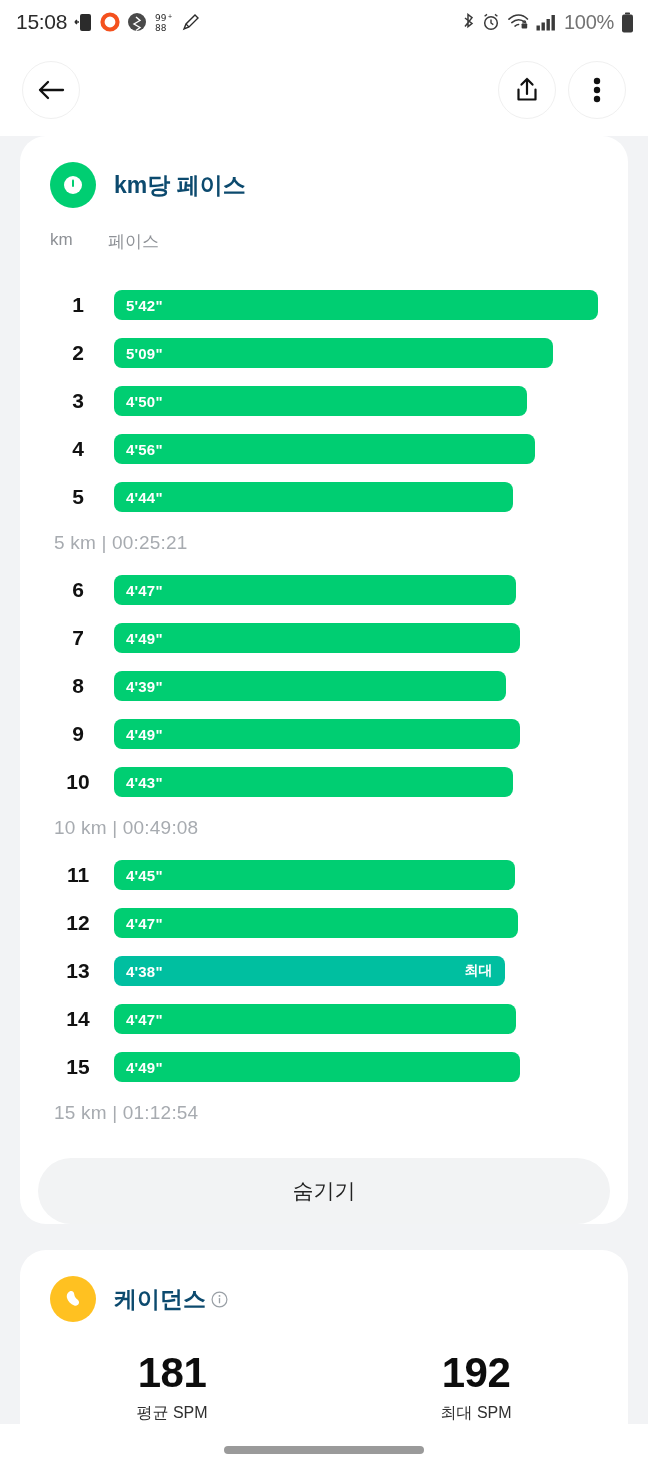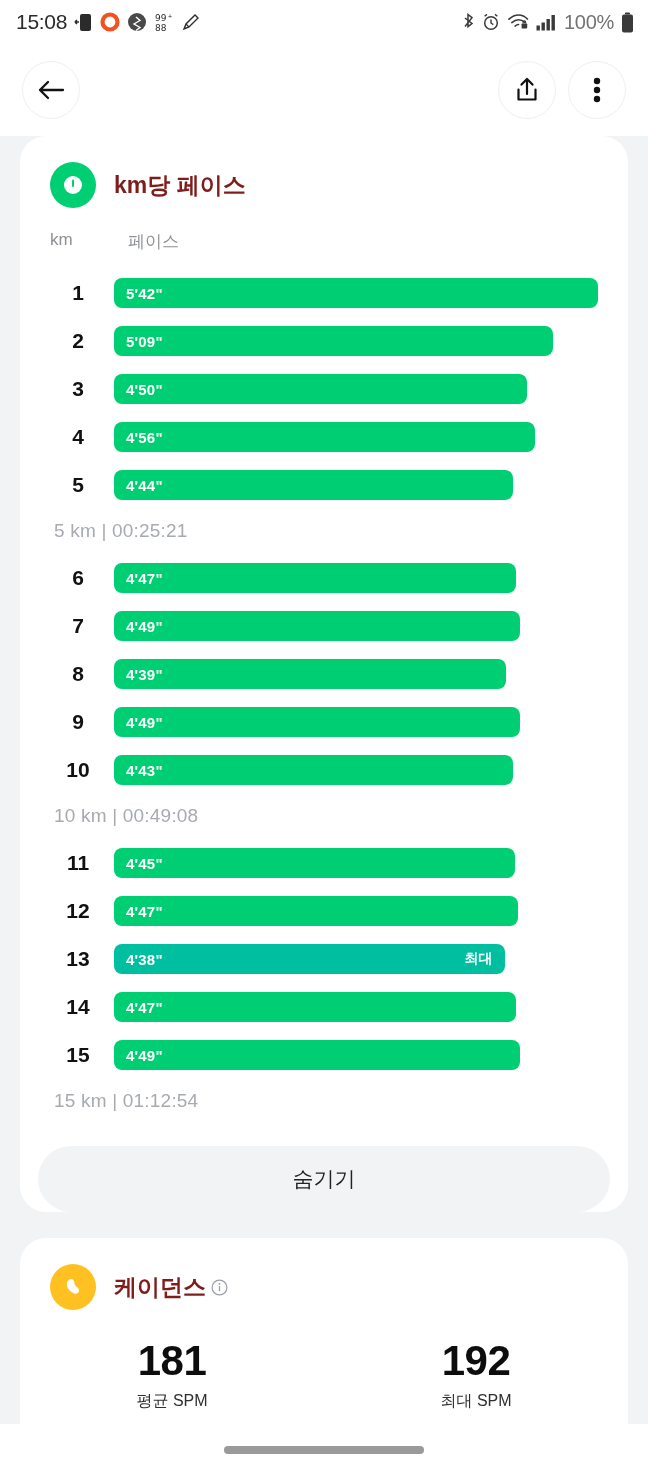--- a/index.html
+++ b/index.html
@@ -55,28 +55,28 @@
     padding: 26px 0 0 30px;
   }
   .badge-ico {
     width: 46px; height: 46px; border-radius: 50%;
     display: flex; align-items: center; justify-content: center;
     flex: 0 0 auto;
   }
   .badge-green { background: #00ce72; }
   .badge-orange { background: #ffc121; }
   .card-title {
-    font-size: 23px; font-weight: bold; color: #7f1d1d;
+    font-size: 23px; font-weight: bold; color: #0c4a6e;
     display: flex; align-items: center; gap: 5px;
   }
   .info-dot { display: inline-block; line-height: 0; }
 
   
   .pace-body { padding: 22px 30px 6px 30px; }
-  .col-head { display: flex; font-size: 17px; color: #8e9196; margin-bottom: 16px; gap: 20px; }
+  .col-head { display: flex; font-size: 17px; color: #8e9196; margin-bottom: 28px; }
   .col-km { width: 56px; }
   .col-pace { margin-left: 2px; }
 
   .lap-row { display: flex; align-items: center; height: 48px; }
   .lap-num {
     width: 56px; font-size: 21px; font-weight: bold; color: #111111;
     text-align: center; flex: 0 0 56px;
   }
   .lap-track { flex: 1 1 auto; position: relative; height: 30px; margin-left: 8px; }
   .lap-bar {

